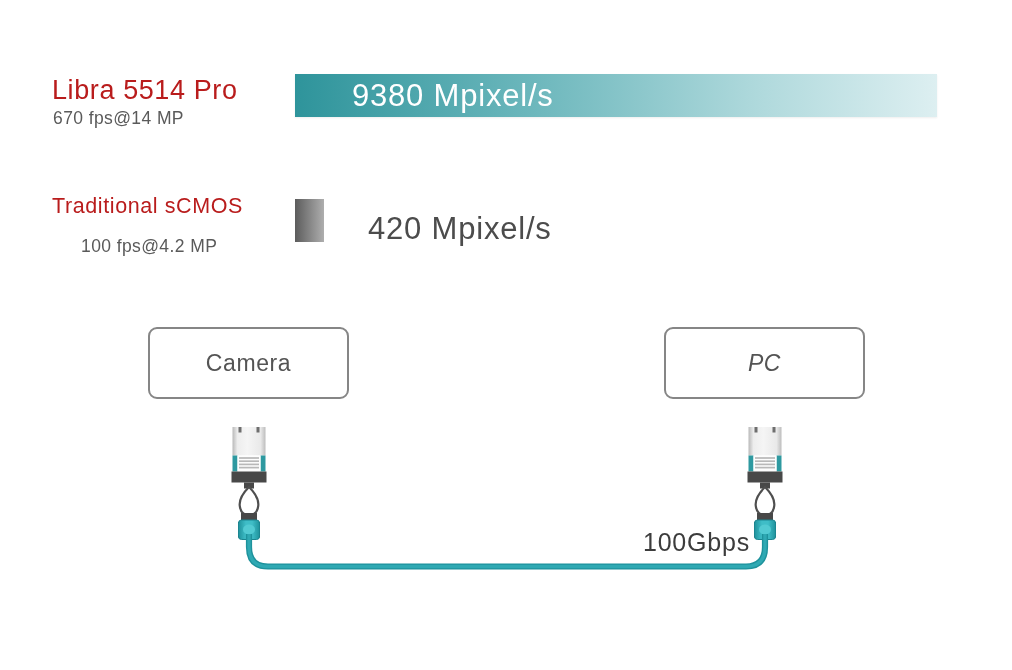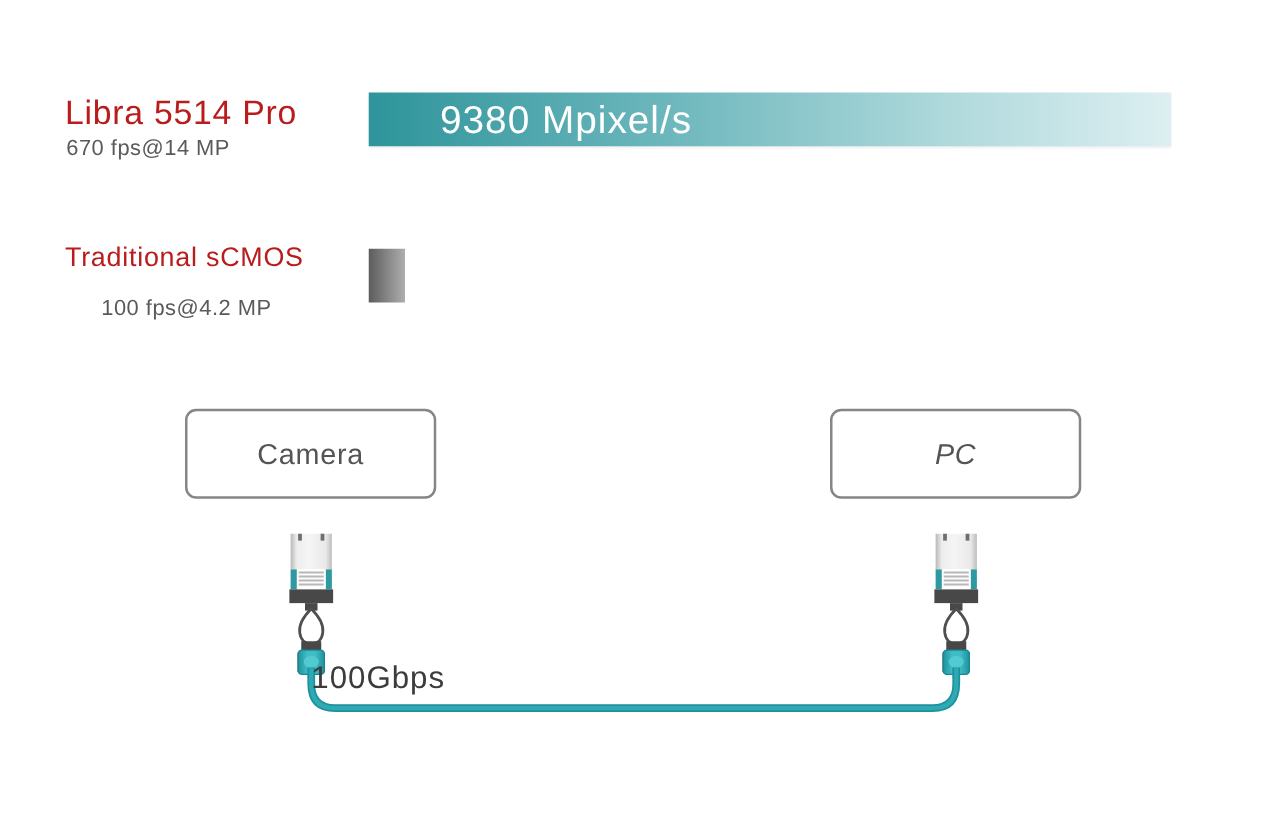--- a/index.html
+++ b/index.html
@@ -42,21 +42,21 @@
   }
   .camera-box{left:148px;}
   .pc-box{left:664px;font-style:italic;}
 
   .connector{position:absolute;top:423px;width:44px;height:120px;}
   .connector-camera{left:227px;}
   .connector-pc{left:743px;}
 
   .cable-svg{position:absolute;left:0;top:0;width:1012px;height:670px;pointer-events:none;}
 
-  .cable-caption{position:absolute;left:249px;width:516px;text-align:left;white-space:nowrap;}
+  .cable-caption{position:absolute;left:234px;width:516px;text-align:right;white-space:nowrap;}
   .bandwidth-label{top:528px;font-size:25px;letter-spacing:.8px;color:#3c3c3c;}
   .interface-label{top:574px;font-size:18.5px;letter-spacing:.5px;color:#575757;}
 </style>
 </head>
 <body>
 
 <div class="canvas">
 
   <svg width="0" height="0" style="position:absolute" aria-hidden="true">
     <defs>
@@ -100,20 +100,21 @@
 
   <div class="row-title title-1">Libra 5514 Pro</div>
   <div class="sub-1">670 fps@14 MP</div>
   <div class="bar teal-bar" style="width: 642px;">
     <span class="bar-value">9380 Mpixel/s</span>
   </div>
 
   <div class="row-title title-2">Traditional sCMOS</div>
   <div class="sub-2">100 fps@4.2 MP</div>
   <div class="bar gray-bar" style="width: 29px;"></div>
+  <div class="gray-value">420 Mpixel/s</div>
 
   <div class="node-box camera-box">
     <span>Camera</span>
   </div>
   <div class="node-box pc-box">
     <span>PC</span>
   </div>
 
   <svg class="connector connector-camera" viewBox="0 0 44 120">
     <use href="#connector-art"></use>

